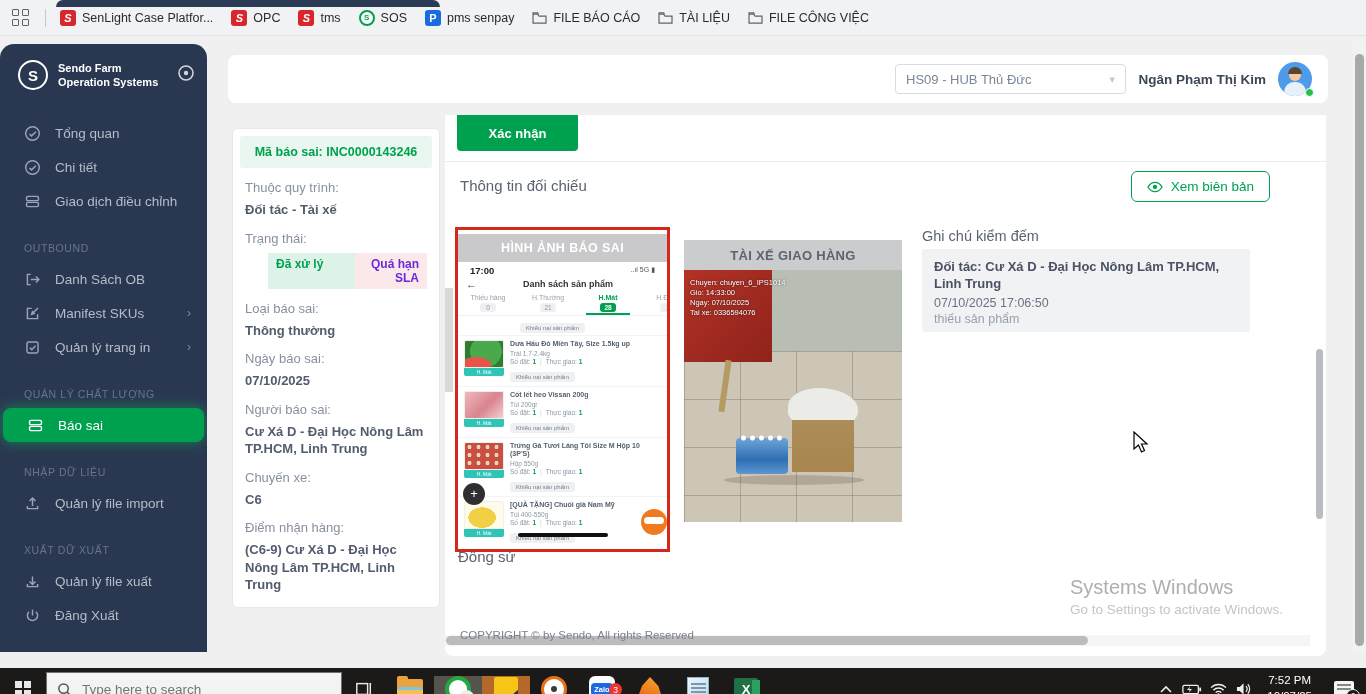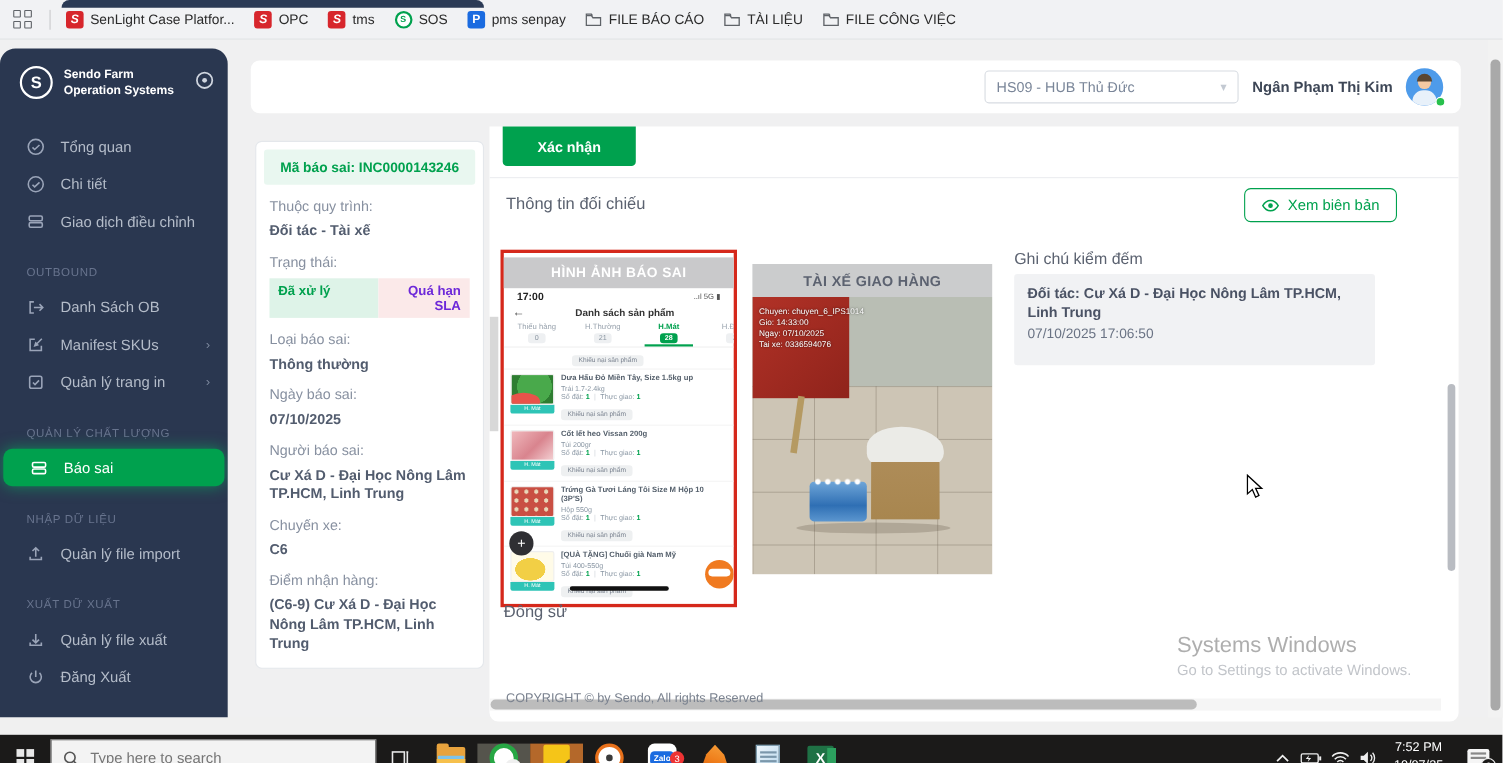--- a/index.html
+++ b/index.html
@@ -59,21 +59,21 @@
 
   
   .dcard { position:absolute; left:232px; top:92px; width:208px; height:480px; background:#fff;
            border:1px solid #e4e7eb; border-radius:6px; overflow:hidden; z-index:3; }
   .dcard-title { margin:7px; background:#e9f7f0; color:#00a14e; font-weight:bold; font-size:12.5px;
                  text-align:center; padding:9px 4px; border-radius:3px; }
   .dfield { padding:0 12px; }
   .dlabel { font-size:13px; color:#8790a0; margin-top:12px; }
   .dvalue { font-size:13px; font-weight:bold; color:#525c6e; margin-top:6px; line-height:1.35; }
   .badges { display:flex; margin-top:7px; }
-  .badge-done { flex:1.25; background:#def3e8; color:#00a14e; font-size:12px; font-weight:bold; padding:4px 8px; }
+  .badge-done { flex:1.25; background:#def3e8; color:#00a14e; font-size:12px; font-weight:bold; padding:4px 8px;margin-left:23px; }
   .badge-sla { flex:1; background:#fbe9e9; color:#6d28d9; font-size:12px; font-weight:bold; padding:4px 8px; text-align:right; }
 
   
   .mcard { position:absolute; left:445px; top:79px; width:881px; height:541px; background:#fff;
            border-radius:0 0 8px 8px; overflow:hidden; z-index:2; }
   .btn-confirm { position:absolute; left:12px; top:-6px; width:121px; height:42px; background:#00a14e; color:#fff;
                  font-weight:bold; font-size:13px; border:none; border-radius:4px; cursor:pointer; padding-top:6px; }
   .m-div { position:absolute; top:46px; left:0; width:100%; height:1px; background:#ebedf0; }
   .sec-title { position:absolute; left:15px; top:62px; font-size:15px; color:#5b6270; }
   .btn-view { position:absolute; right:56px; top:56px; height:31px; display:flex; align-items:center; gap:8px;
@@ -507,20 +507,21 @@
           <div>Ngay: 07/10/2025</div>
           <div>Tai xe: 0336594076</div>
         </div>
       </div>
     </div>
 
     <div class="notes-title">Ghi chú kiểm đếm</div>
     <div class="note-card">
       <div class="note-partner">Đối tác: Cư Xá D - Đại Học Nông Lâm TP.HCM, Linh Trung</div>
       <div class="note-time">07/10/2025 17:06:50</div>
+      <div class="note-text">thiếu sản phẩm</div>
     </div>
 
     <div class="hist-title">Đông sử</div>
 
     <div class="hscroll">
         <div class="hthumb"></div>
       </div>
     <div class="vthumb-inner"></div>
   </div>
 

